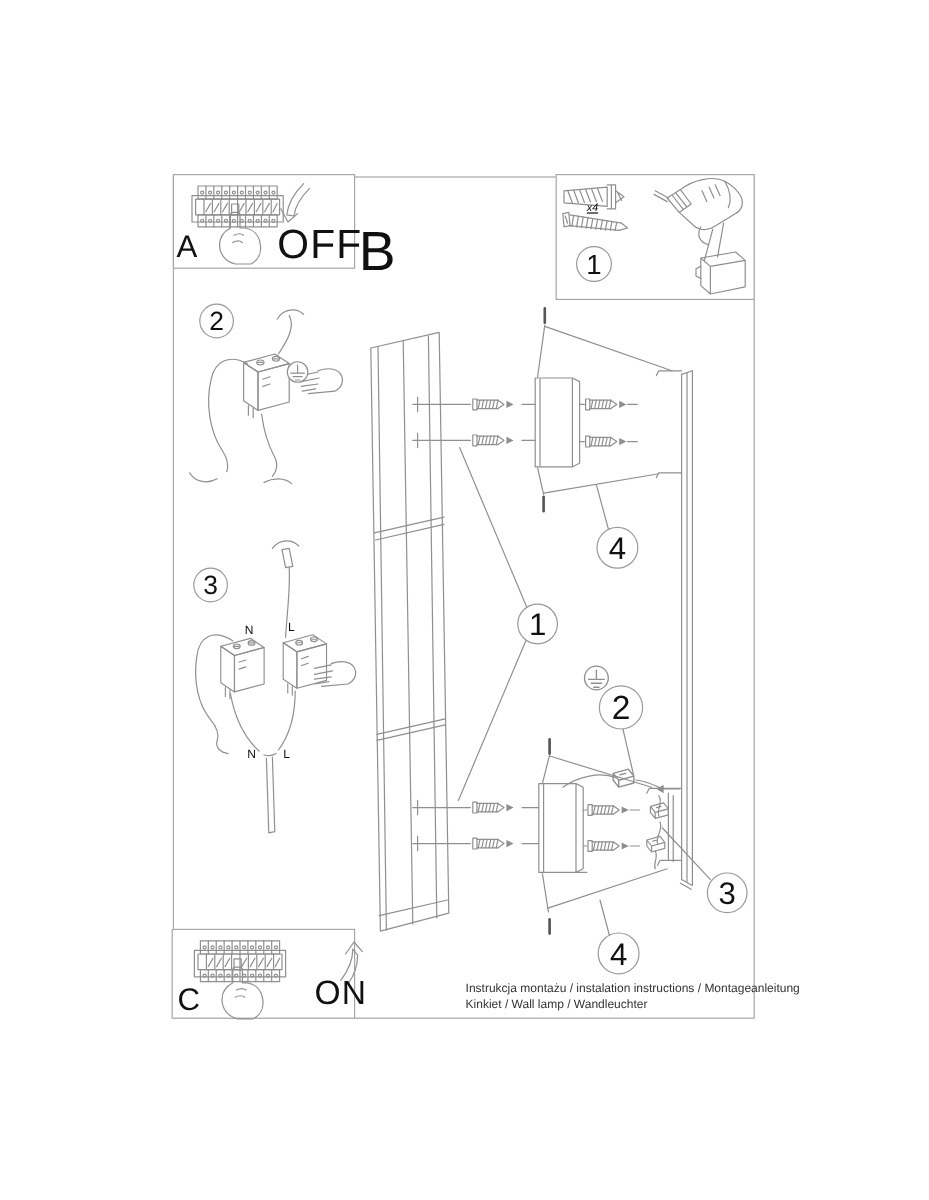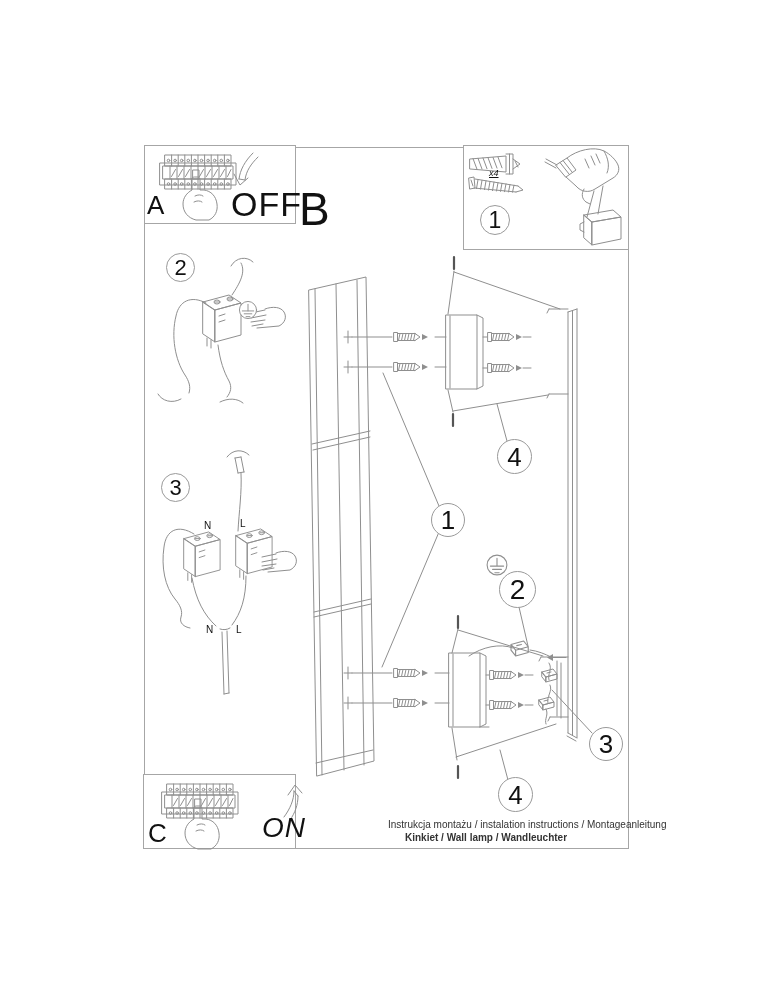--- a/index.html
+++ b/index.html
@@ -261,32 +261,32 @@
     <g transform="translate(497,565) scale(1.1)">
         <use href="#ground"></use>
       </g>
   </svg>
 
   <div class="lbl" style="left:147px;top:192px;font-size:26px;">A</div>
   <div class="lbl" style="left:231px;top:187px;font-size:34px;letter-spacing:1px;">OFF</div>
   <div class="lbl" style="left:299px;top:186px;font-size:46px;">B</div>
   <div class="lbl" style="left:489px;top:169px;font-size:9px;font-style:italic;text-decoration:underline;">x4</div>
   <div class="lbl" style="left:148px;top:820px;font-size:26px;">C</div>
-  <div class="lbl" style="left:262px;top:814px;font-size:28px;letter-spacing:1px;font-style:italic;">ON</div>
+  <div class="lbl" style="left:262px;top:814px;font-size:28px;letter-spacing:1px;">ON</div>
 
   <div class="lbl" style="left:204px;top:521px;font-size:10px;">N</div>
   <div class="lbl" style="left:240px;top:519px;font-size:10px;">L</div>
   <div class="lbl" style="left:206px;top:625px;font-size:10px;">N</div>
   <div class="lbl" style="left:236px;top:625px;font-size:10px;">L</div>
 
   <div class="badge" style="left:480px;top:205px;width:28px;height:28px;font-size:23px;">1</div>
   <div class="badge" style="left:166px;top:253px;width:27px;height:27px;font-size:22px;">2</div>
   <div class="badge" style="left:161px;top:473px;width:27px;height:27px;font-size:22px;">3</div>
   <div class="badge" style="left:431px;top:503px;width:32px;height:32px;font-size:26px;">1</div>
   <div class="badge" style="left:497px;top:439px;width:33px;height:33px;font-size:26px;">4</div>
   <div class="badge" style="left:499px;top:571px;width:35px;height:35px;font-size:28px;">2</div>
   <div class="badge" style="left:589px;top:727px;width:32px;height:32px;font-size:26px;">3</div>
   <div class="badge" style="left:498px;top:777px;width:33px;height:33px;font-size:26px;">4</div>
 
   <div class="caption" style="left:388px;top:819px;">Instrukcja montażu / instalation instructions / Montageanleitung</div>
-  <div class="caption" style="left:405px;top:832px;font-weight:bold;">Kinkiet / Wall lamp / Wandleuchter</div>
+  <div class="caption" style="left:388px;top:832px;">Kinkiet / Wall lamp / Wandleuchter</div>
 
 </div>
 
 </body></html>

